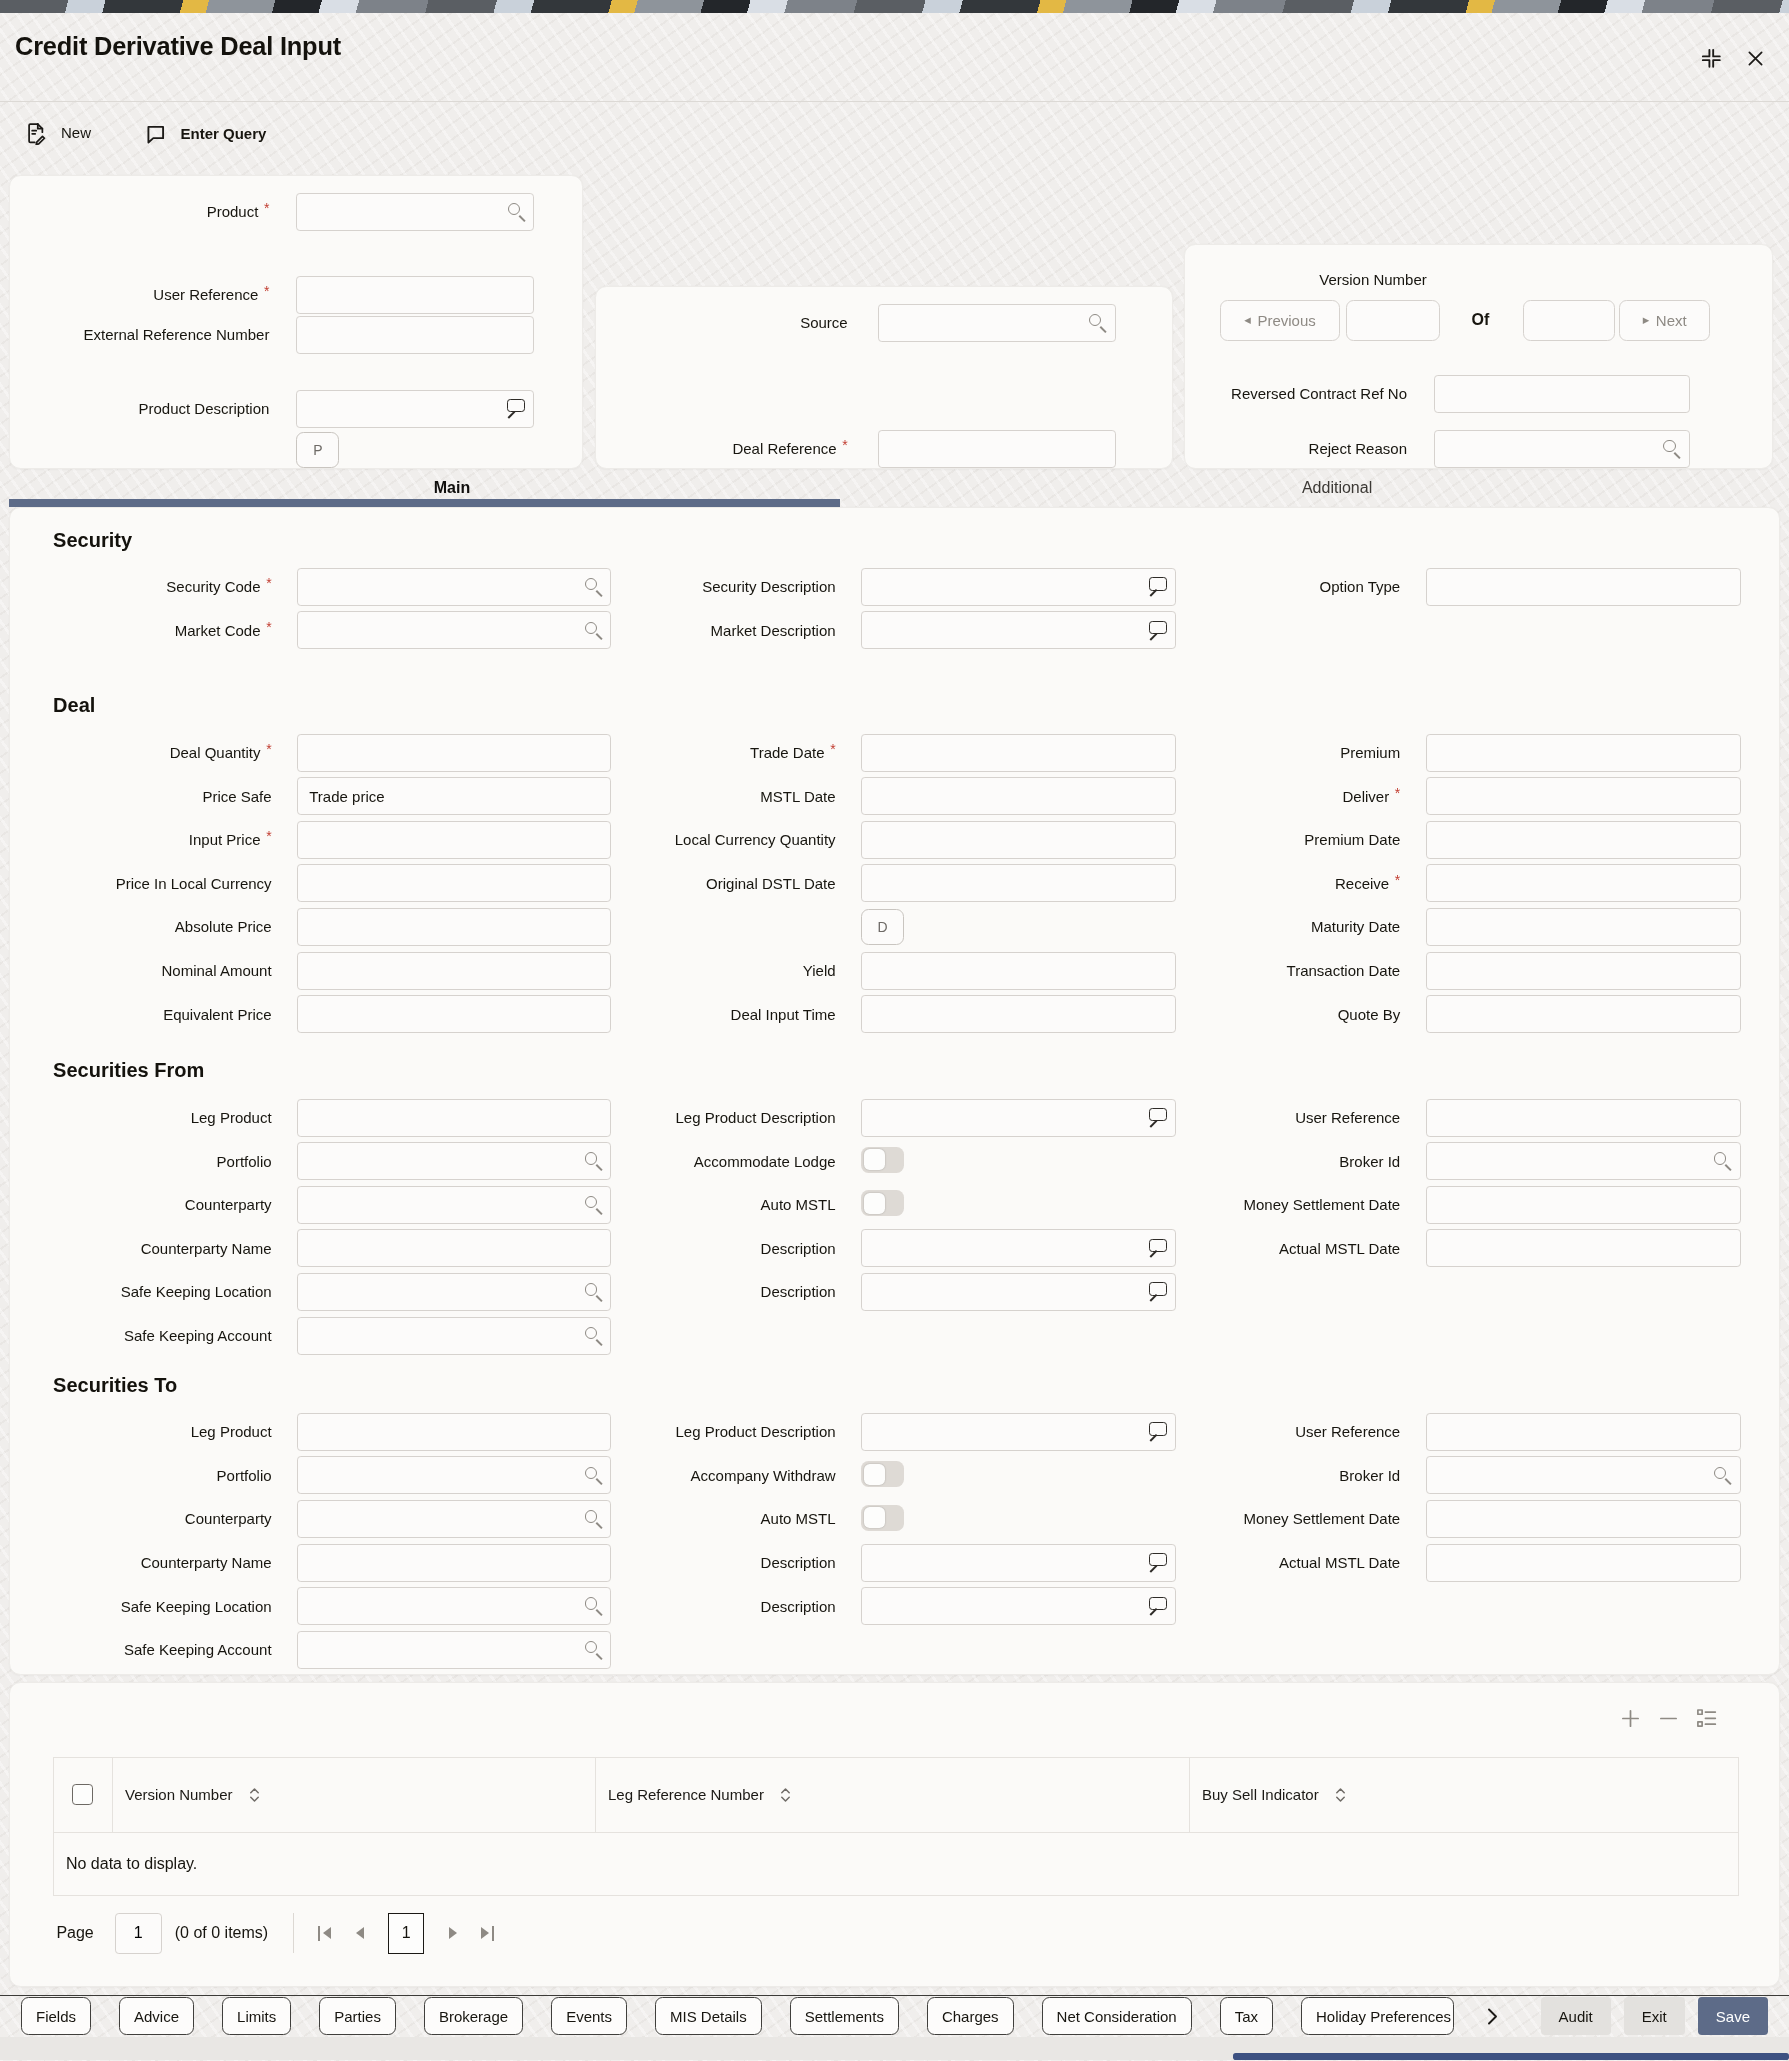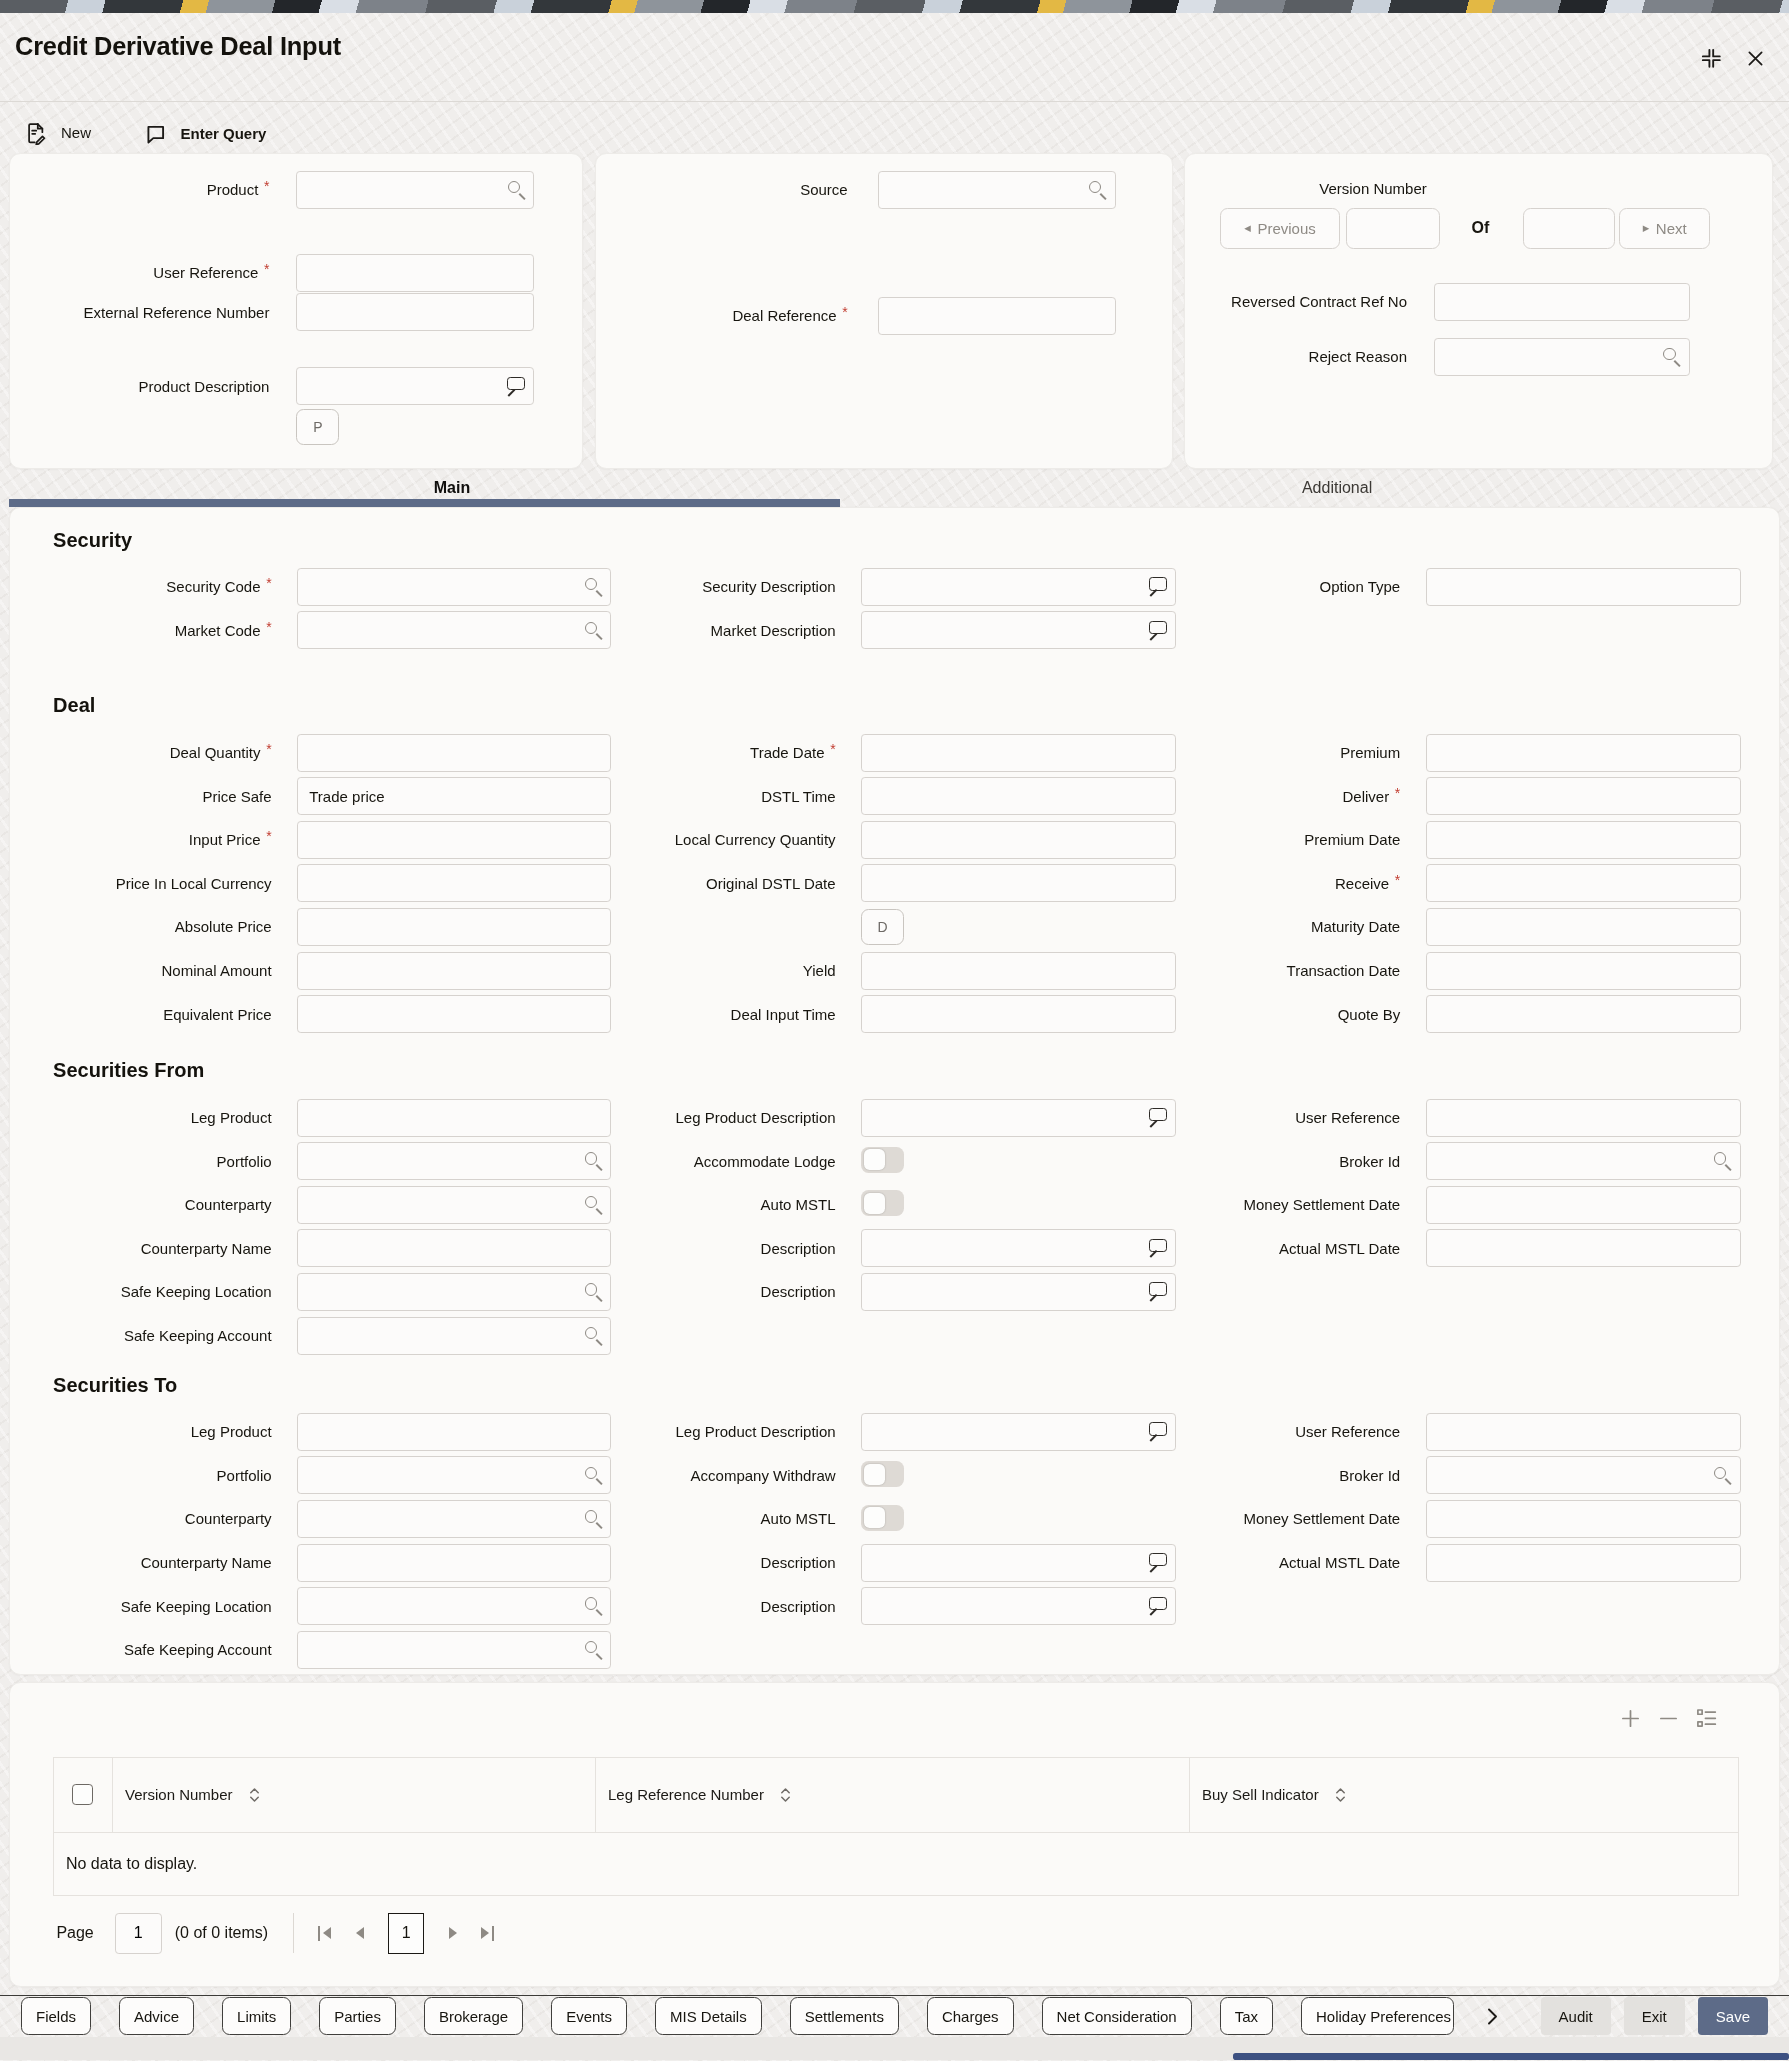--- a/index.html
+++ b/index.html
@@ -25,21 +25,21 @@
   .titlebar{ height:89px; position:relative; border-bottom:0.9px solid #dcd9d5; }
   .title{ padding:19px 0 0 15px; font-size:25.4px; font-weight:bold; letter-spacing:-0.2px; color:#14120d;}
   .winicons{ position:absolute; top:34px; right:22.6px; display:flex; gap:22.6px; align-items:center;}
   .winicons svg{ display:block; cursor:pointer;}
   
   .toolbar{ height:43px; display:flex; align-items:flex-end; padding-left:23.5px; gap:13px;}
   .tool{ display:flex; align-items:center; gap:13px; cursor:pointer;}
   .tool + .tool{ margin-left:40px;font-weight:bold;}
   .tool span{ font-size:15px; color:#17150f;}
   
-  .cards-row{ display:flex; gap:11.3px; margin:7.5px 9.4px 0; height:316px;}
+  .cards-row{ display:flex; gap:11.3px; margin:7.5px 9.4px 0; height:316px;align-items:flex-end;}
   .card{ background:#fbfaf8; border:0.9px solid #edebe8; border-radius:11.3px; box-shadow:0 0.9px 1.9px rgba(0,0,0,.03);}
   .tc1{ width:574px; padding-top:17px;}
   .tc2{ width:578px; padding-top:17px;}
   .tc3{ width:589px; padding-top:26px;}
   .frow{ display:flex; align-items:center; height:38px;}
   .flabel{ text-align:right; font-size:15px; color:#17150f; line-height:1.15;}
   .req{ color:#c13c30; margin-left:5.6px; font-size:14px; position:relative; top:-3.8px;}
   .fctl{ position:relative;}
   .inp{
     width:100%; height:38px; border:0.9px solid #d6d2ce; border-radius:3.8px;
@@ -314,21 +314,21 @@
         <div class="flabel"><span>Equivalent Price</span></div>
         <div class="fctl"><input class="inp" type="text" style=""></div>
       </div>
     </div>
     <div class="fcol c2">
       <div class="frow">
         <div class="flabel"><span>Trade Date</span><span class="req">*</span></div>
         <div class="fctl"><input class="inp" type="text" style=""></div>
       </div>
       <div class="frow">
-        <div class="flabel"><span>DSTL Time</span></div>
+        <div class="flabel"><span>MSTL Date</span></div>
         <div class="fctl"><input class="inp" type="text" style=""></div>
       </div>
       <div class="frow">
         <div class="flabel"><span>Local Currency Quantity</span></div>
         <div class="fctl"><input class="inp" type="text" style=""></div>
       </div>
       <div class="frow">
         <div class="flabel"><span>Original DSTL Date</span></div>
         <div class="fctl"><input class="inp" type="text" style=""></div>
       </div>

